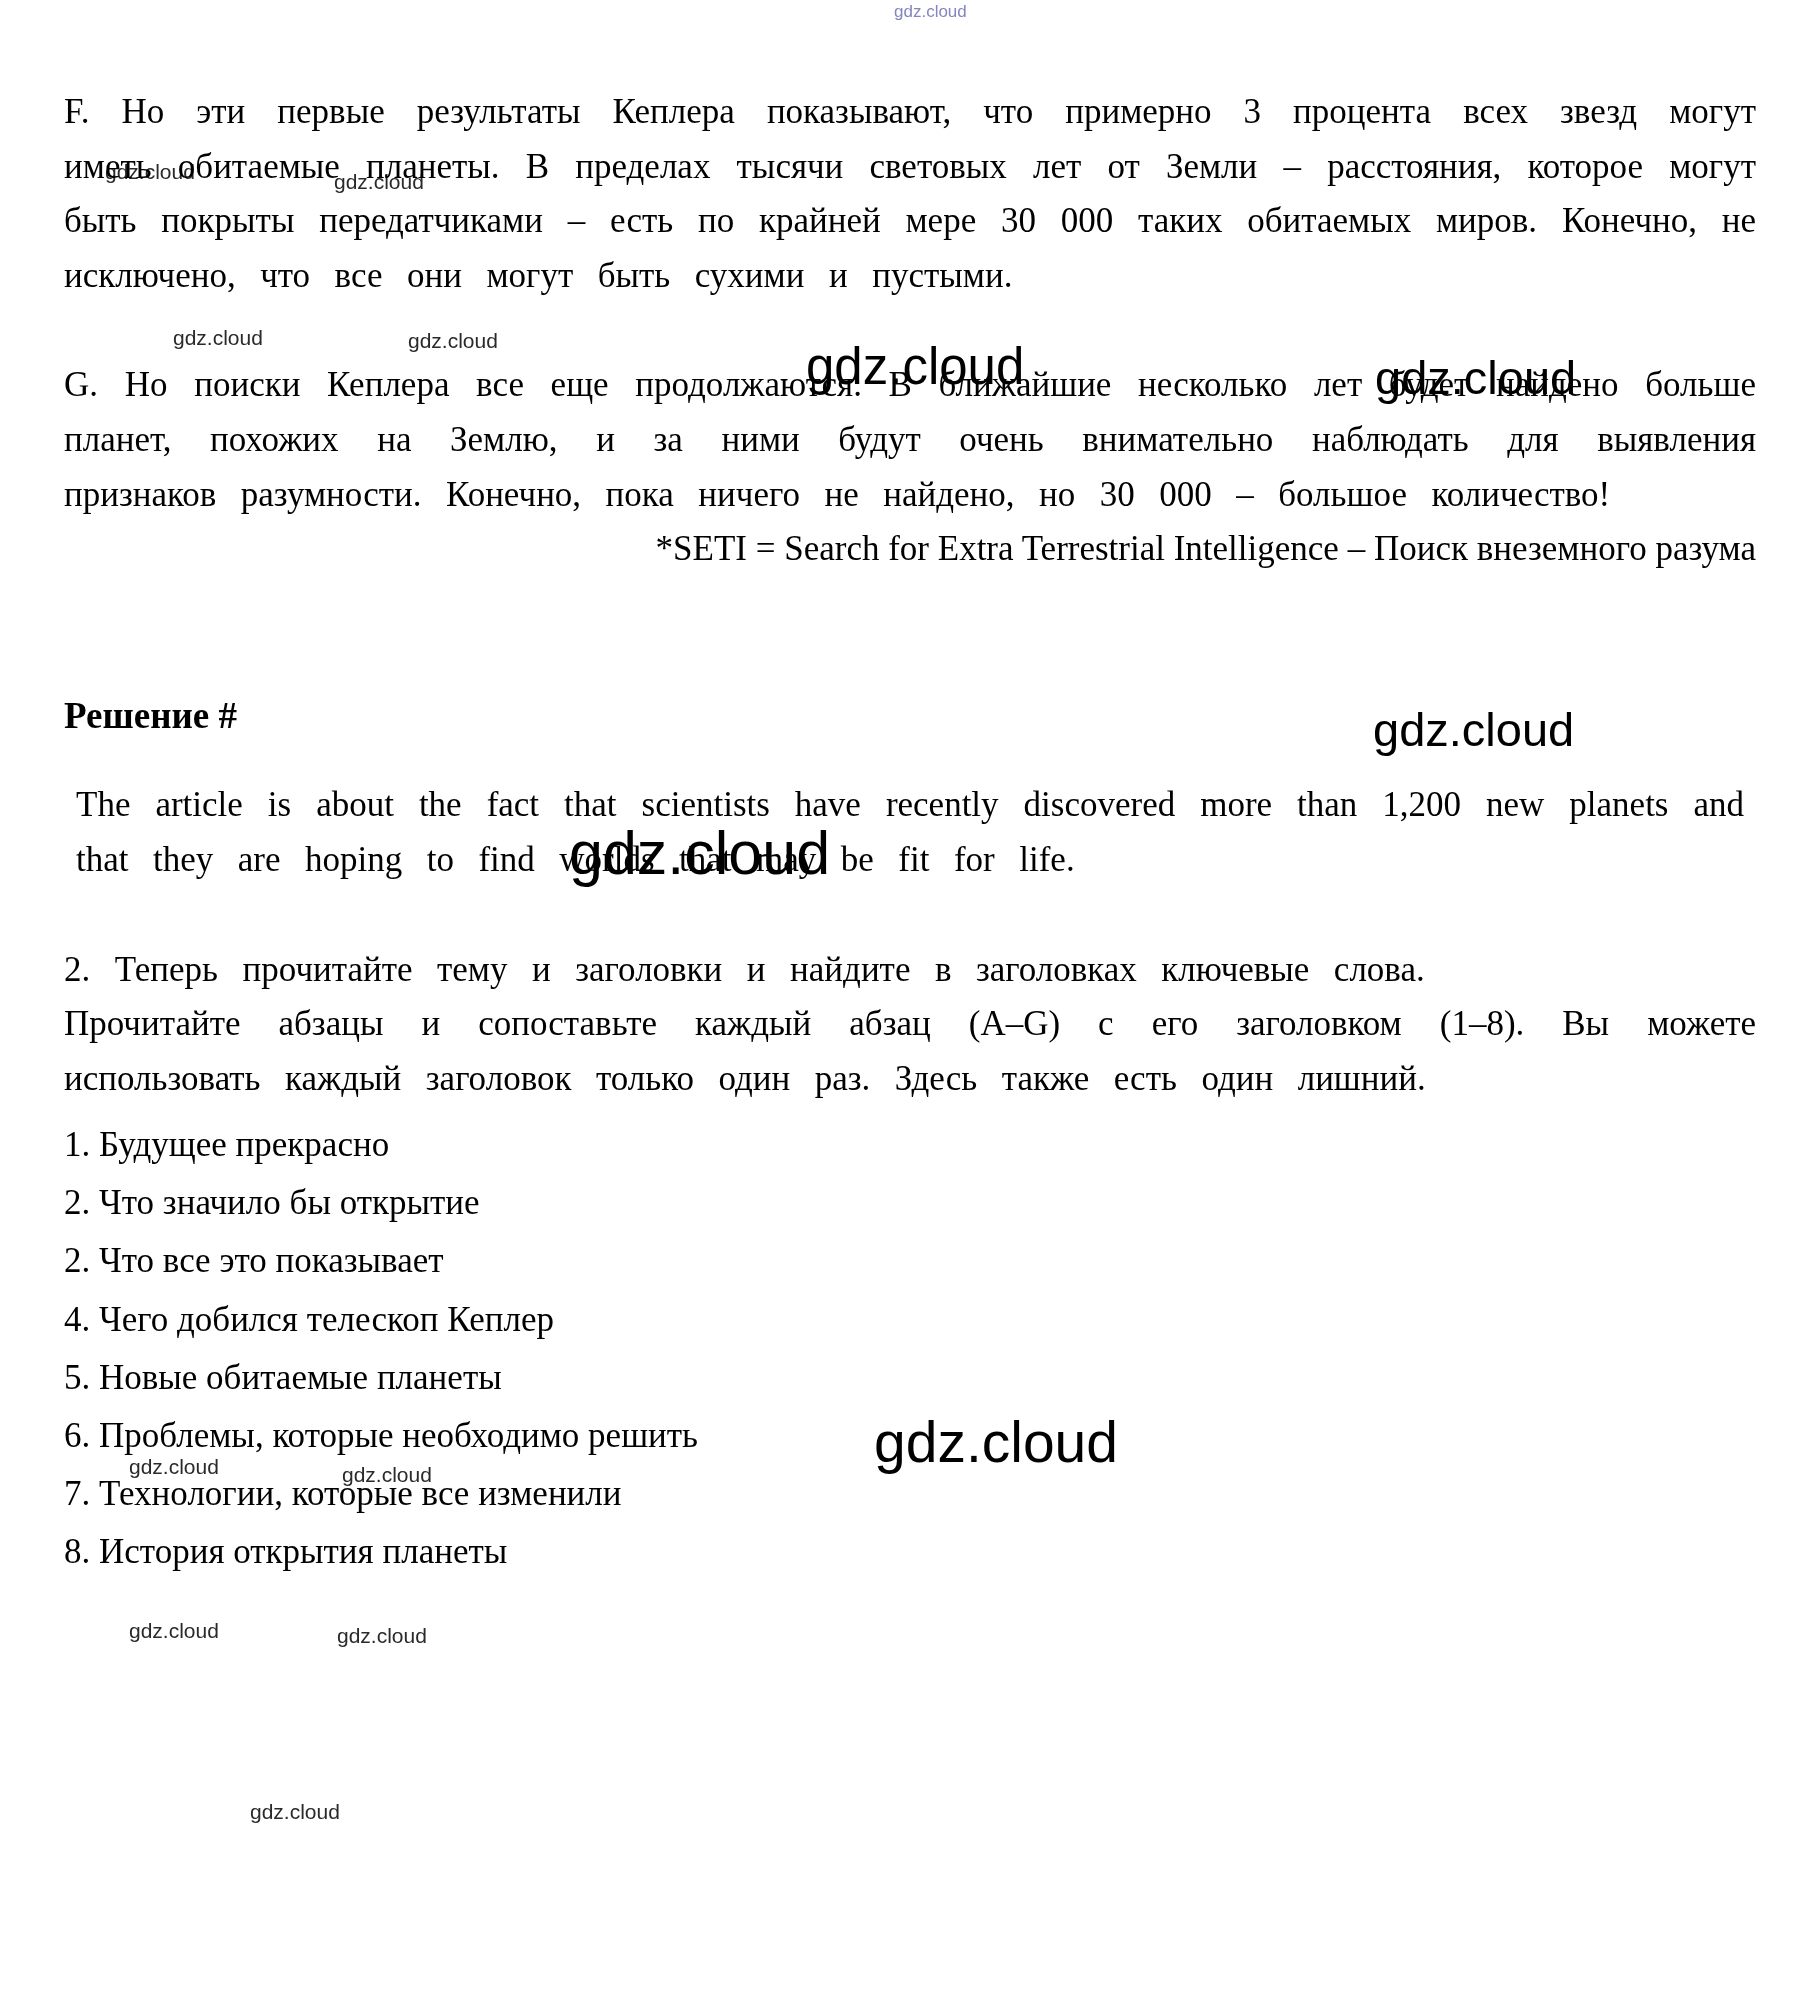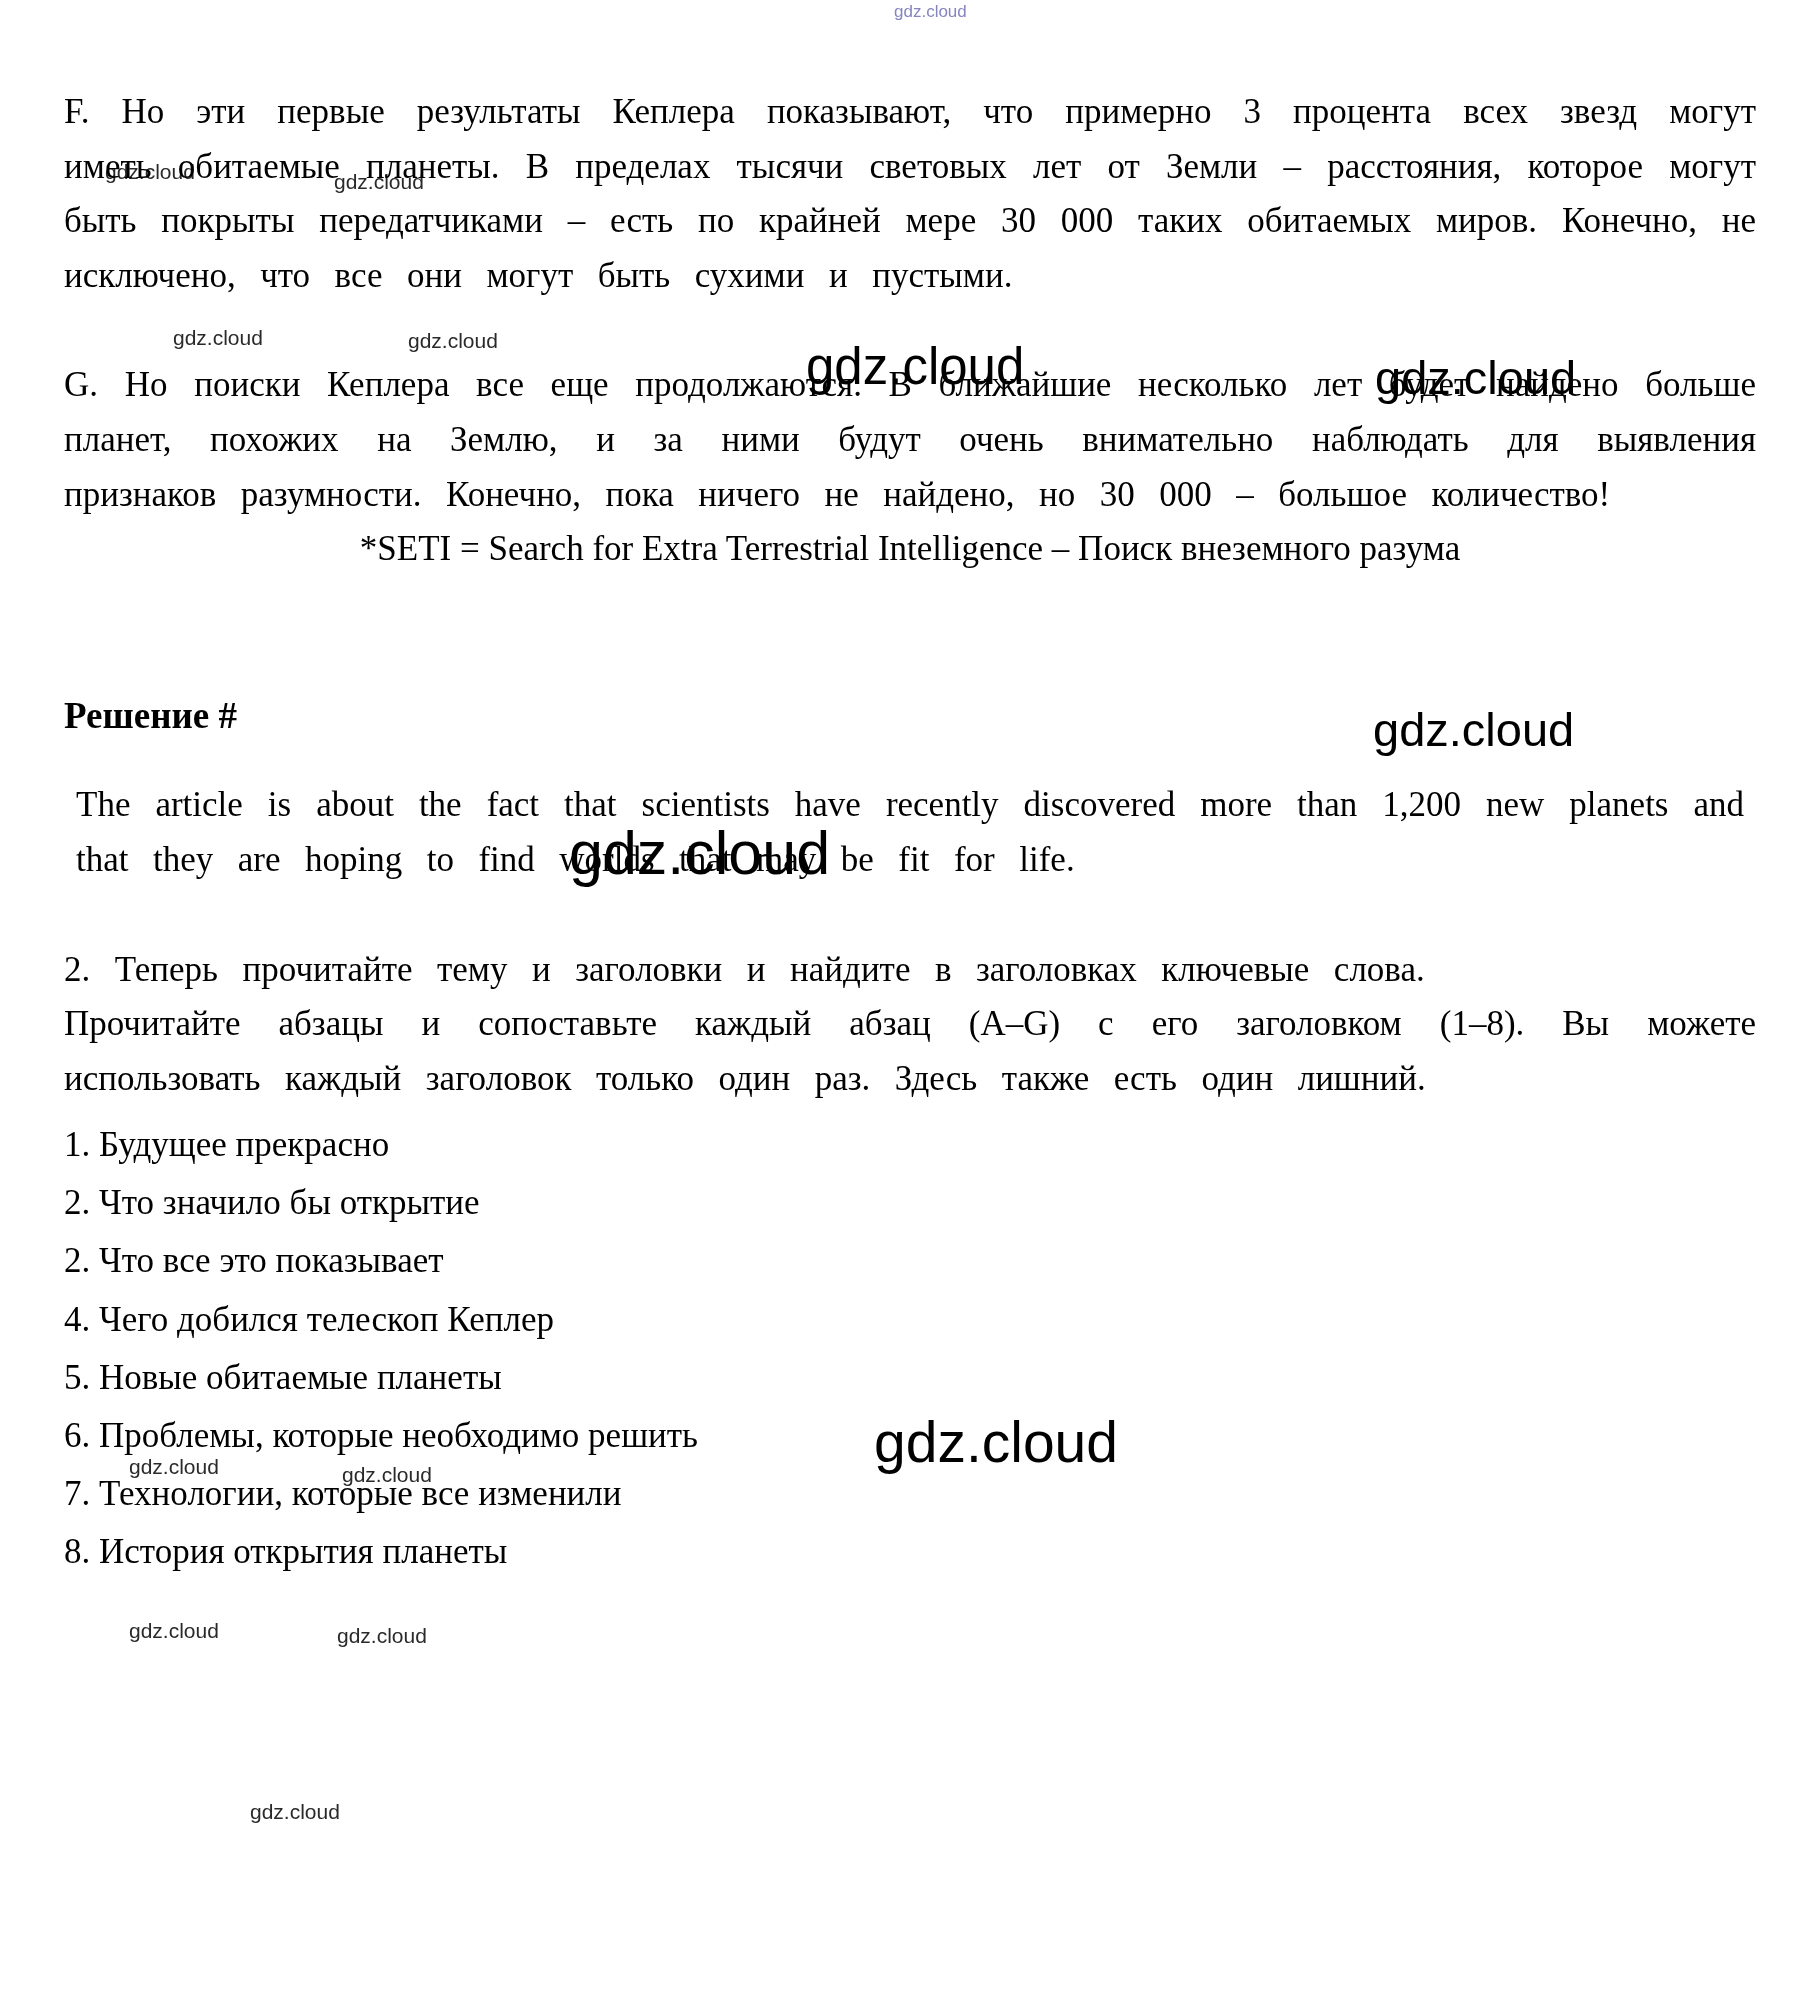--- a/index.html
+++ b/index.html
@@ -26,21 +26,21 @@
     width: 1692px;
     font-size: 35px;
     line-height: 1.56;
   }
   .para {
     text-align: justify;
     word-spacing: 0.45em;
   }
   .para.gap-after { margin-bottom: 55px; }
   .plain {
-    text-align: center;
+    text-align: right;
     word-spacing: normal;
   }
   .solution-heading {
     font-weight: bold;
     font-size: 37px;
     margin-top: 110px;
     margin-bottom: 34px;
   }
   .answer-block p { margin: 12px; }
   .task-intro { margin-top: 55px; }

